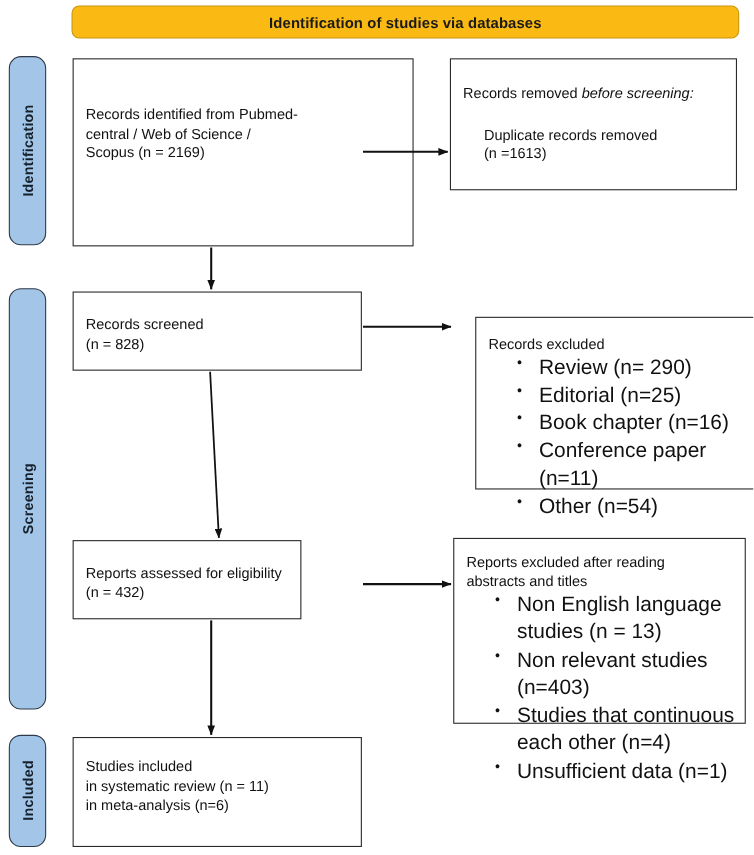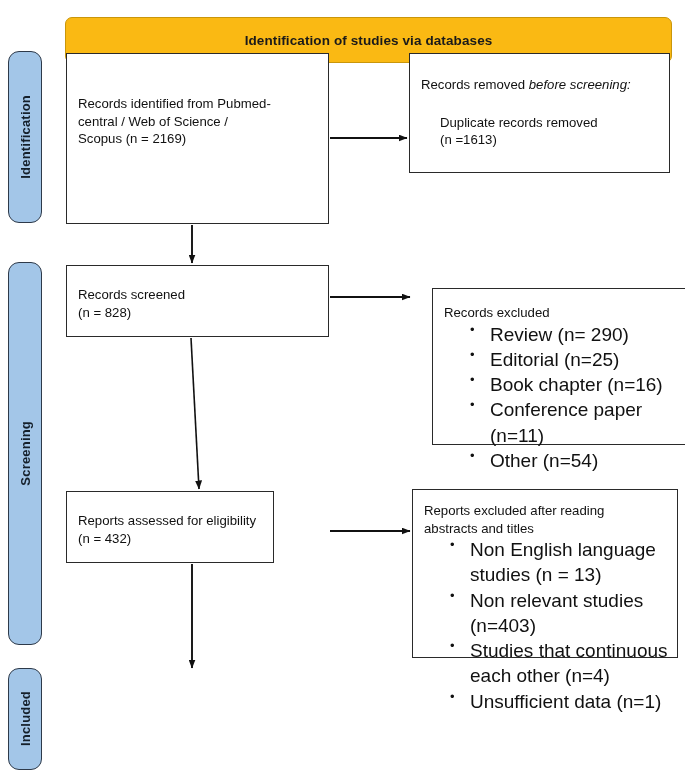--- a/index.html
+++ b/index.html
@@ -15,23 +15,23 @@
     width: 685px;
     height: 777px;
     background: #ffffff;
     overflow: hidden;
   }
 
   
   .phase-banner {
     position: absolute;
     left: 65px;
-    top: 17px;
+    top: 5px;
     width: 607px;
-    height: 46px;
+    height: 30px;
     background: #FAB913;
     border: 1px solid #C9960B;
     border-radius: 7px;
     box-sizing: border-box;
     display: flex;
     align-items: center;
     justify-content: center;
   }
   .phase-banner-label {
     font-size: 13.5px;
@@ -101,21 +101,21 @@
   .bullet-list li::before {
     content: "\2022";
     position: absolute;
     left: 26px;
     top: -1px;
     font-size: 13px;
     color: #111;
   }
 
   
-  #box-identified      { left: 66px;  top: 53px;  width: 263px; height: 171px; }
+  #box-identified      { left: 66px;  top: 53px;  width: 310px; height: 171px; }
   #box-identified .box-inner { top: 41px; }
 
   #box-removed         { left: 409px; top: 53px; width: 261px; height: 120px; }
   #box-removed .box-inner { top: 22px; }
   #box-removed .dup { margin-top: 20px; padding-left: 19px; }
 
   #box-screened        { left: 66px;  top: 265px; width: 263px; height: 72px; }
   #box-screened .box-inner { top: 20px; }
 
   #box-excluded        { left: 412px; top: 288px; width: 266px; height: 157px; margin-left: 20px; }
@@ -207,20 +207,27 @@
       <div class="box-line">abstracts and titles</div>
       <ul class="bullet-list">
         <li>Non English language studies (n = 13)</li>
         <li>Non relevant studies (n=403)</li>
         <li>Studies that continuous each other (n=4)</li>
         <li>Unsufficient data (n=1)</li>
       </ul>
     </div>
   </div>
 
+  <div class="flow-box" id="box-included">
+    <div class="box-inner">
+      <div class="box-line">Studies included</div>
+      <div class="box-line">in systematic review (n = 11)</div>
+      <div class="box-line">in meta-analysis (n=6)</div>
+    </div>
+  </div>
 
   <div class="connector" style="left:0;top:0;width:685px;height:777px;">
     <svg width="685" height="777" viewBox="0 0 685 777" xmlns="http://www.w3.org/2000/svg">
       <defs>
         <marker id="arrowhead" markerWidth="9" markerHeight="7" refX="8.5" refY="3.5" orient="auto" markerUnits="userSpaceOnUse">
           <polygon points="0 0, 9 3.5, 0 7" fill="#111111"></polygon>
         </marker>
       </defs>
 
       <line x1="330" y1="138" x2="407" y2="138" stroke="#111111" stroke-width="1.9" marker-end="url(#arrowhead)"></line>

